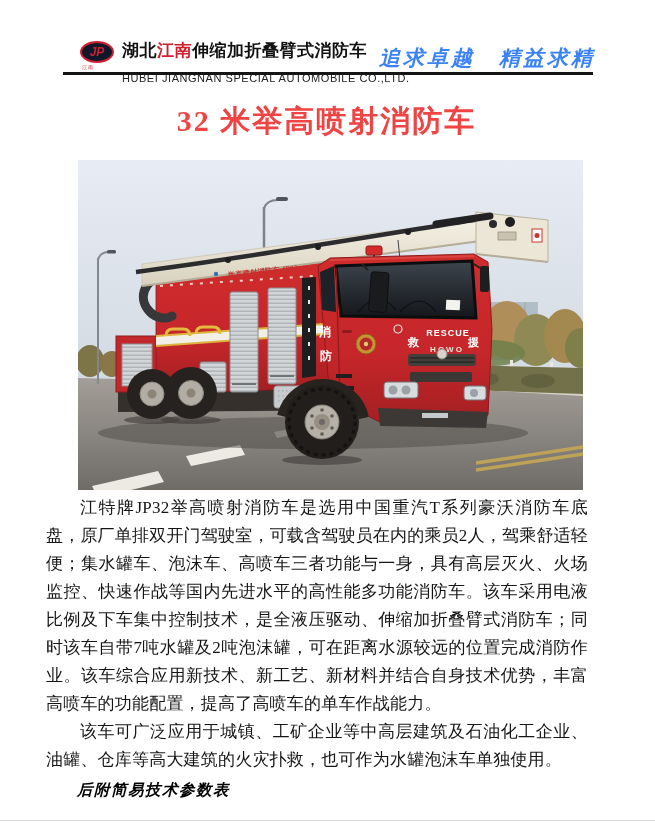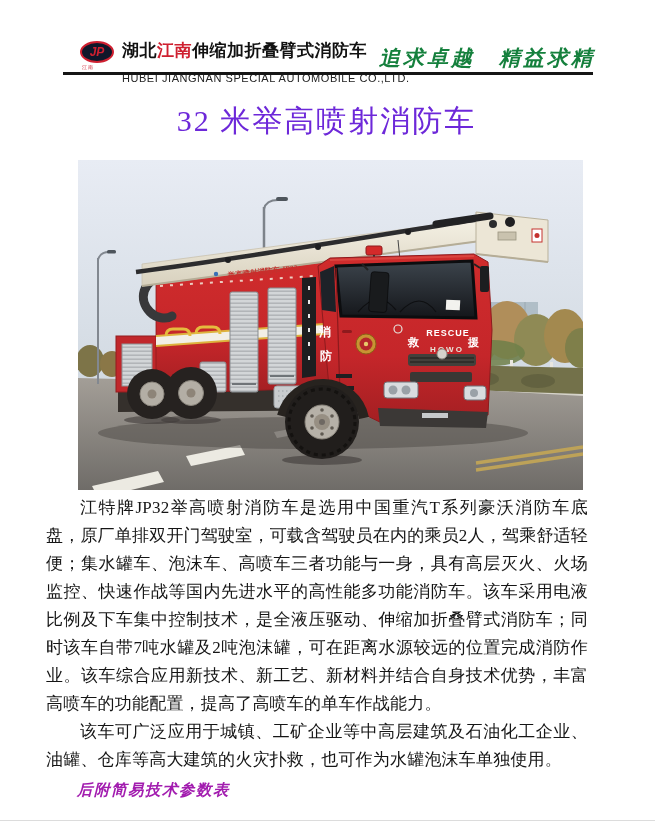--- a/index.html
+++ b/index.html
@@ -15,40 +15,40 @@
     display:flex;align-items:center;justify-content:center;background:#0f172a;box-sizing:border-box;
   }
   .logo-jp{color:#cf2030;font-family:"Liberation Sans",sans-serif;font-weight:bold;font-style:italic;font-size:12px;line-height:1;}
   .logo-sub{font-size:5px;color:#cf2030;margin-top:1px;margin-left:2px;letter-spacing:1px;font-family:"Liberation Sans",sans-serif;}
   .co-block{position:absolute;left:122px;top:41px;}
   .co-cn{font-family:"Liberation Sans","DejaVu Sans",sans-serif;font-weight:bold;font-size:17px;line-height:19px;color:#111;letter-spacing:0.5px;white-space:nowrap;}
   .co-cn .red{color:#cf2030;}
   .co-en{font-family:"Liberation Sans","DejaVu Sans",sans-serif;font-size:11px;color:#222;letter-spacing:0.55px;margin-top:12px;white-space:nowrap;}
   .slogan{
     position:absolute;right:60px;top:44px;
-    font-size:21px;font-weight:bold;font-style:italic;color:#15803d;
+    font-size:21px;font-weight:bold;font-style:italic;color:#3b82f6;
     letter-spacing:3px;white-space:nowrap;
   }
   .hdr-rule{position:absolute;left:63px;top:72px;width:530px;height:3px;background:#151515;}
   
   #doc-title{
     position:absolute;left:0;top:101px;width:653px;text-align:center;
-    font-size:30px;font-weight:normal;color:#6d28d9;letter-spacing:2px;white-space:nowrap;
+    font-size:30px;font-weight:bold;color:#ef4444;letter-spacing:2px;white-space:nowrap;
   }
   
   #photo{position:absolute;left:78px;top:160px;width:505px;height:330px;}
   #photo svg{display:block;}
   
   #bodytext{position:absolute;left:46px;top:494px;width:542px;}
   #bodytext p{
     margin:0;font-size:17px;line-height:28px;text-align:justify;
     text-indent:2em;color:#151515;letter-spacing:0.2px;
   }
   #bodytext p.note{
-    color:#a21caf;font-style:italic;font-weight:bold;font-size:15.5px;
+    color:#000000;font-style:italic;font-weight:bold;font-size:15.5px;
     letter-spacing:1.5px;margin-top:2px;
   }
   .page-bottom-line{position:absolute;left:0;top:820px;width:655px;height:1px;background:#dcdcdc;}
 </style>
 </head>
 <body>
 
 <div id="page">
 
   <div id="hdr">

